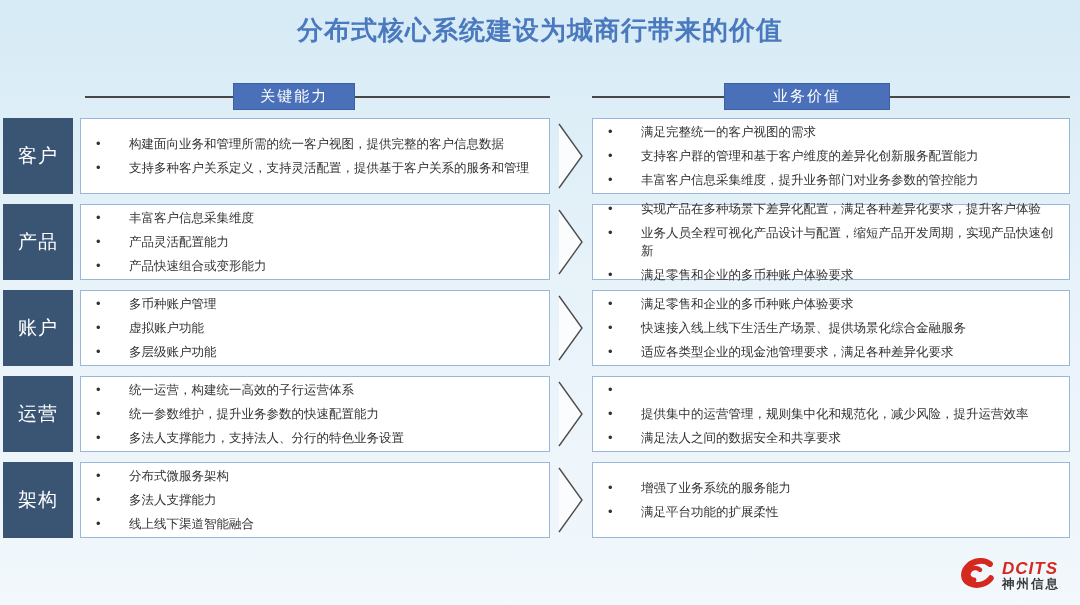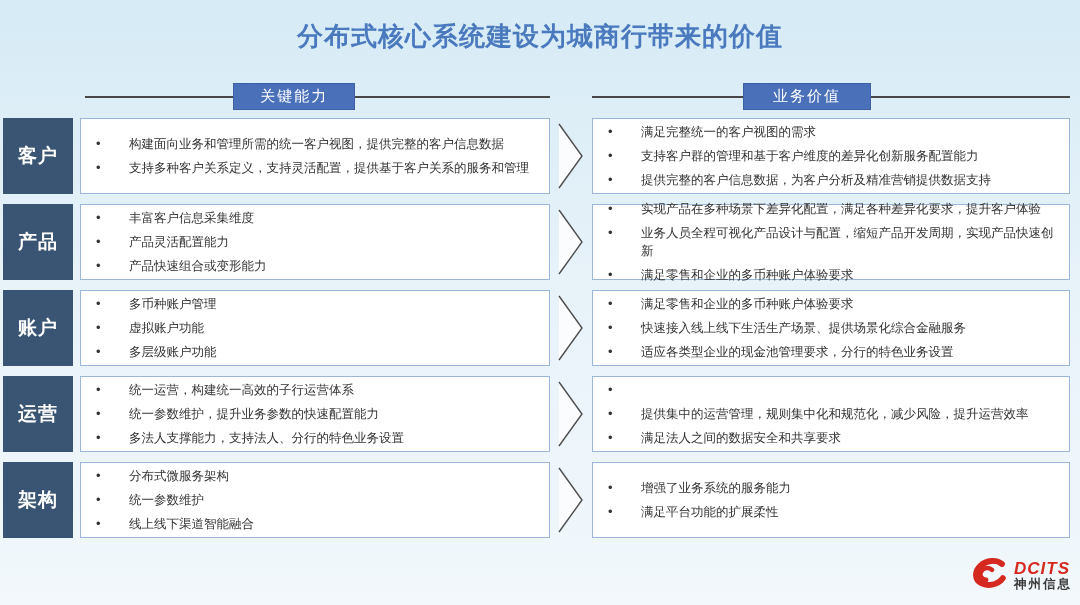--- a/index.html
+++ b/index.html
@@ -11,21 +11,21 @@
   }
   *{margin:0;padding:0;box-sizing:border-box;}
   body{font-family:"Liberation Sans","DejaVu Sans",sans-serif;}
   .slide{
     position:relative;
     width:1080px;height:605px;
     background:linear-gradient(180deg,#d6ebf6 0%,#e7f2f9 45%,#f2f8fc 100%);
     overflow:hidden;
   }
   .title{
-    padding-top:19px;
+    padding-top:13px;
     text-align:center;
     font-size:26px;
     font-weight:bold;
     color:var(--title-color);
     letter-spacing:1px;
   }
   
   .header-band{
     position:absolute;
     top:83px;left:0;width:1080px;height:27px;
@@ -43,36 +43,36 @@
   .hbtn{
     position:absolute;top:0;height:27px;
     left:45%;transform:translateX(-50%);
     background:var(--header-button);
     border:1px solid #3d5fa6;
     color:#fff;font-size:15px;font-weight:normal;
     display:flex;align-items:center;justify-content:center;
     letter-spacing:2px;
   }
   .hbtn.left{width:122px;}
-  .hbtn.right{width:128px;}
+  .hbtn.right{width:166px;}
   
   .rows{
     position:absolute;top:118px;left:3px;width:1072px;
   }
   .row{
     display:flex;
     height:76px;
     margin-bottom:10px;
   }
   .label{
     width:70px;height:100%;
     margin-right:7px;
     background:var(--label-box);
     color:#fff;
-    font-size:19px;font-weight:bold;
+    font-size:19px;font-weight:normal;
     display:flex;align-items:center;justify-content:center;
     letter-spacing:1px;
   }
   .box{
     background:#fff;
     border:1px solid var(--box-border);
     height:100%;
     display:flex;align-items:stretch;
   }
   .box.left{width:470px;}
@@ -93,21 +93,21 @@
   .txt{
     font-size:12.5px;color:#333;line-height:18px;
   }
   .arrow{
     width:42px;flex:0 0 42px;
     display:flex;align-items:center;justify-content:center;
   }
   
   .logo{
     position:absolute;
-    right:8px;bottom:8px;
+    right:20px;bottom:8px;
     display:flex;align-items:center;gap:7px;
   }
   .logo-text{display:flex;flex-direction:column;line-height:1.1;}
   .logo-brand{
     color:var(--logo-red);
     font-size:17px;font-weight:bold;font-style:italic;
     letter-spacing:1px;
   }
   .logo-company{
     color:#3a3a3a;font-size:12.5px;font-weight:bold;letter-spacing:2px;
@@ -159,21 +159,21 @@
             <li>
               <span class="dot">•</span>
               <span class="txt">满足完整统一的客户视图的需求</span>
             </li>
             <li>
               <span class="dot">•</span>
               <span class="txt">支持客户群的管理和基于客户维度的差异化创新服务配置能力</span>
             </li>
             <li>
               <span class="dot">•</span>
-              <span class="txt">提供完整的客户信息数据，为客户分析及精准营销提供数据支持</span>
+              <span class="txt">丰富客户信息采集维度，提升业务部门对业务参数的管控能力</span>
             </li>
           </ul>
     </div>
   </div>
 
   <div class="row">
     <div class="label">产品</div>
     <div class="box left">
       <ul>
             <li>
@@ -243,21 +243,21 @@
             <li>
               <span class="dot">•</span>
               <span class="txt">满足零售和企业的多币种账户体验要求</span>
             </li>
             <li>
               <span class="dot">•</span>
               <span class="txt">快速接入线上线下生活生产场景、提供场景化综合金融服务</span>
             </li>
             <li>
               <span class="dot">•</span>
-              <span class="txt">适应各类型企业的现金池管理要求，分行的特色业务设置</span>
+              <span class="txt">适应各类型企业的现金池管理要求，满足各种差异化要求</span>
             </li>
           </ul>
     </div>
   </div>
 
   <div class="row">
     <div class="label">运营</div>
     <div class="box left">
       <ul>
             <li>
@@ -300,21 +300,21 @@
   <div class="row">
     <div class="label">架构</div>
     <div class="box left">
       <ul>
             <li>
               <span class="dot">•</span>
               <span class="txt">分布式微服务架构</span>
             </li>
             <li>
               <span class="dot">•</span>
-              <span class="txt">统一参数维护</span>
+              <span class="txt">多法人支撑能力</span>
             </li>
             <li>
               <span class="dot">•</span>
               <span class="txt">线上线下渠道智能融合</span>
             </li>
           </ul>
     </div>
     <div class="arrow">
       <svg width="28" height="68" viewBox="0 0 28 68">
         <polygon points="2,2 25,34 2,66" fill="#fbfcfd"></polygon>

